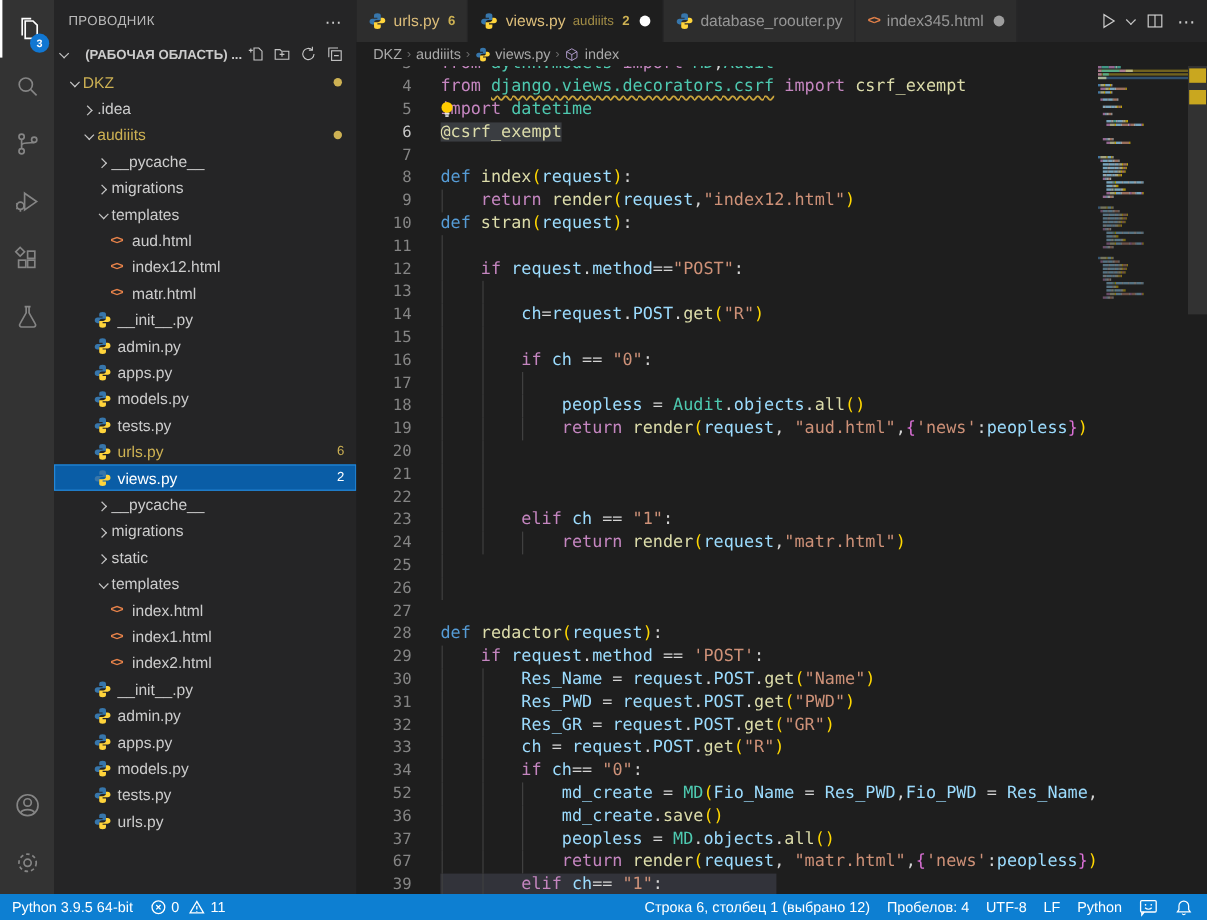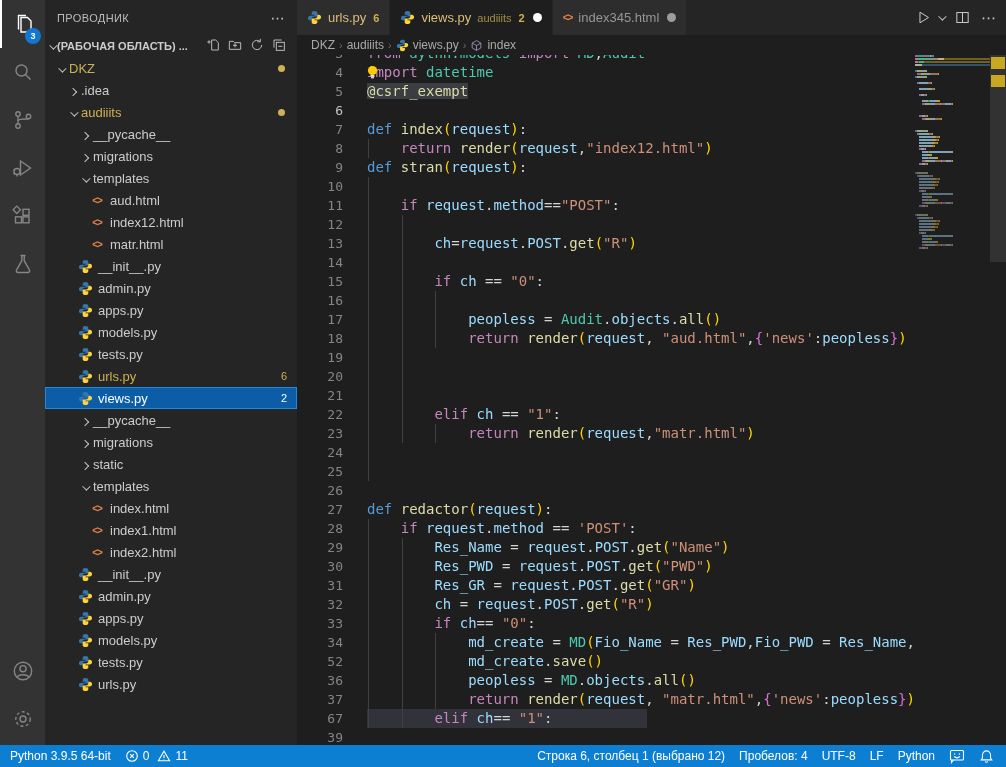--- a/index.html
+++ b/index.html
@@ -16,21 +16,21 @@
   .ab-badge { position:absolute; right:4px; bottom:4px; min-width:16px; height:16px; border-radius:50%; background:#1177d2; color:#fff; font-size:9px; display:flex; align-items:center; justify-content:center; font-weight:bold; }
   .ab-bottom { position:absolute; bottom:2px; left:0; }
 
   
   .sidebar { position:absolute; left:45px; top:0; width:252px; height:745px; background:#252526; z-index:4; overflow:hidden; }
   .sb-title { height:35px; display:flex; align-items:center; padding:0 12px; font-size:11px; color:#bbbbbb; letter-spacing:.4px; }
   .sb-title .spacer { flex:1; }
   .sb-ellipsis { color:#cccccc; font-size:14px; cursor:pointer; }
   .sb-section { height:22px; display:flex; align-items:center; padding:0 4px 0 4px; font-size:11px; font-weight:bold; color:#cccccc; }
   .sb-section .chev { margin-right:2px; }
-  .sb-section .label { white-space:nowrap; overflow:hidden; }
+  .sb-section .label { white-space:nowrap; overflow:hidden;margin-left:14px; }
   .sb-section .spacer { flex:1; }
   .sb-actions { display:flex; gap:6px; padding-right:6px; }
   .sb-actions svg { stroke:#c5c5c5; fill:none; stroke-width:1.2; cursor:pointer; }
   .tree { position:absolute; top:57px; left:0; right:0; bottom:44px; overflow:hidden; }
   .trow { position:relative; height:22px; display:flex; align-items:center; font-size:13px; color:#cccccc; cursor:pointer; white-space:nowrap; }
   .trow .twisty { width:16px; text-align:center; flex:none; color:#c5c5c5; }
   .trow .ficon { width:16px; height:16px; flex:none; margin-right:5px; display:flex; align-items:center; justify-content:center; }
   .trow.selected { background:#0a5da6; outline:1px solid #2488d8; outline-offset:-1px; color:#ffffff; }
   .trow .tbadge { position:absolute; right:10px; font-size:11px; }
   .trow .dot { position:absolute; right:12px; width:7px; height:7px; border-radius:50%; }
@@ -401,20 +401,29 @@
               <path fill="#ffd43b" d="M8 15c2 0 3-.8 3-2v-2H8v-1h4.5c1.5 0 2.5-1 2.5-2.5S14 5 12.5 5H11v1.5C11 8 10 9 8.5 9H5v4c0 1.2 1 2 3 2z"></path>
             </svg>
           </span>
           <span style="color: rgb(221, 190, 122);">views.py</span>
           <span class="detail" style="color: rgb(205, 177, 83);">audiiits</span>
           <span class="tbadge" style="color: rgb(205, 177, 83); font-weight: bold;">2</span>
           <span class="dirty" style="background: rgb(255, 255, 255);"></span>
         </div>
         <div class="tab">
           <span class="ticon">
+            <svg width="15" height="15" viewBox="0 0 16 16">
+              <path fill="#3776ab" d="M8 1C6 1 5 1.8 5 3v2h3v1H3.5C2 6 1 7 1 8.5S2 11 3.5 11H5V9.5C5 8 6 7 7.5 7H11V3c0-1.2-1-2-3-2z"></path>
+              <path fill="#ffd43b" d="M8 15c2 0 3-.8 3-2v-2H8v-1h4.5c1.5 0 2.5-1 2.5-2.5S14 5 12.5 5H11v1.5C11 8 10 9 8.5 9H5v4c0 1.2 1 2 3 2z"></path>
+            </svg>
+          </span>
+          <span>database_roouter.py</span>
+        </div>
+        <div class="tab">
+          <span class="ticon">
             <span class="html-glyph">&lt;&gt;</span>
           </span>
           <span>index345.html</span>
           <span class="dirty" style="background: rgb(157, 157, 157);"></span>
         </div>
         <div class="tab-actions">
           <span class="act">
             <svg width="17" height="17" viewBox="0 0 24 24" style="stroke: rgb(204, 204, 204); fill: none; stroke-width: 1.4;">
               <path d="M7 4.5l12 7.5-12 7.5z"></path>
             </svg>
@@ -491,20 +500,21 @@
           <div class="ln">33</div>
           <div class="ln">34</div>
           <div class="ln">52</div>
           <div class="ln">36</div>
           <div class="ln">37</div>
           <div class="ln">67</div>
           <div class="ln">39</div>
         </div>
       <div class="codelines" id="codelines">
           <div class="cl"><span class="seg" style="color: rgb(197, 134, 192);">from </span><span class="seg" style="color: rgb(78, 201, 176);">aythh.models</span><span class="seg" style="color: rgb(197, 134, 192);"> import </span><span class="seg" style="color: rgb(78, 201, 176);">MD</span><span class="seg" style="color: rgb(212, 212, 212);">,</span><span class="seg" style="color: rgb(78, 201, 176);">Audit</span></div>
+          <div class="cl"><span class="seg" style="color: rgb(197, 134, 192);">from </span><span class="seg squig" style="color: rgb(78, 201, 176);">django.views.decorators.csrf</span><span class="seg" style="color: rgb(197, 134, 192);"> import </span><span class="seg" style="color: rgb(220, 220, 170);">csrf_exempt</span></div>
           <div class="cl"><span class="bulb"><svg width="13" height="15" viewBox="0 0 13 15">
                 <circle cx="6.5" cy="5.5" r="4.6" fill="#ffcc00"></circle>
                 <rect x="4.6" y="10" width="3.8" height="1.6" fill="#e6e6e6"></rect>
                 <rect x="5.1" y="12" width="2.8" height="1.4" fill="#e6e6e6"></rect>
               </svg></span><span class="seg" style="color: rgb(197, 134, 192);">import</span><span class="seg" style="color: rgb(212, 212, 212);"> </span><span class="seg" style="color: rgb(78, 201, 176);">datetime</span></div>
           <div class="cl"><span class="seg sel" style="color: rgb(220, 220, 170);">@csrf_exempt</span></div>
           <div class="cl"></div>
           <div class="cl"><span class="seg" style="color: rgb(86, 156, 214);">def </span><span class="seg" style="color: rgb(220, 220, 170);">index</span><span class="seg" style="color: rgb(255, 215, 0);">(</span><span class="seg" style="color: rgb(156, 220, 254);">request</span><span class="seg" style="color: rgb(255, 215, 0);">)</span><span class="seg" style="color: rgb(212, 212, 212);">:</span></div>
           <div class="cl"><div class="guide" style="left: calc(0ch + 1px);"></div><span class="seg" style="color: rgb(212, 212, 212);">    </span><span class="seg" style="color: rgb(197, 134, 192);">return </span><span class="seg" style="color: rgb(220, 220, 170);">render</span><span class="seg" style="color: rgb(255, 215, 0);">(</span><span class="seg" style="color: rgb(156, 220, 254);">request</span><span class="seg" style="color: rgb(212, 212, 212);">,</span><span class="seg" style="color: rgb(206, 145, 120);">"index12.html"</span><span class="seg" style="color: rgb(255, 215, 0);">)</span></div>
           <div class="cl"><span class="seg" style="color: rgb(86, 156, 214);">def </span><span class="seg" style="color: rgb(220, 220, 170);">stran</span><span class="seg" style="color: rgb(255, 215, 0);">(</span><span class="seg" style="color: rgb(156, 220, 254);">request</span><span class="seg" style="color: rgb(255, 215, 0);">)</span><span class="seg" style="color: rgb(212, 212, 212);">:</span></div>

